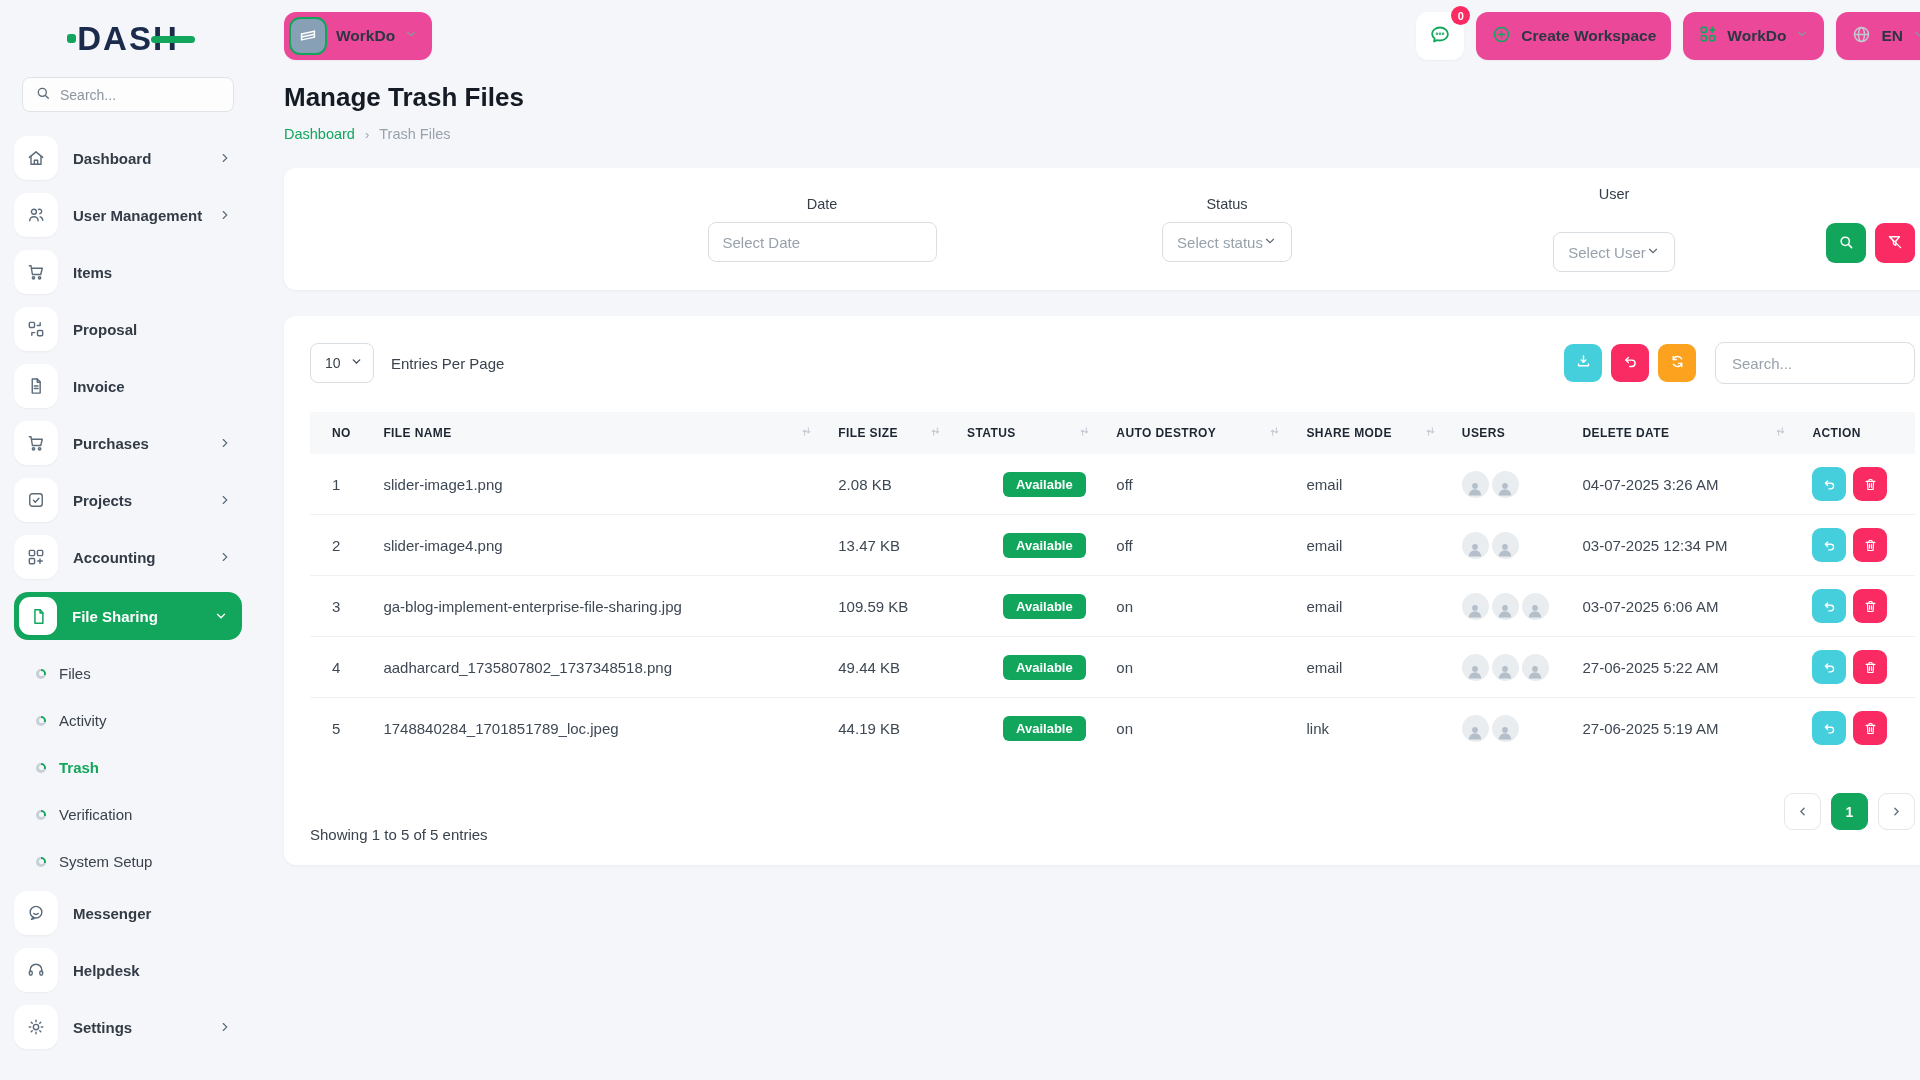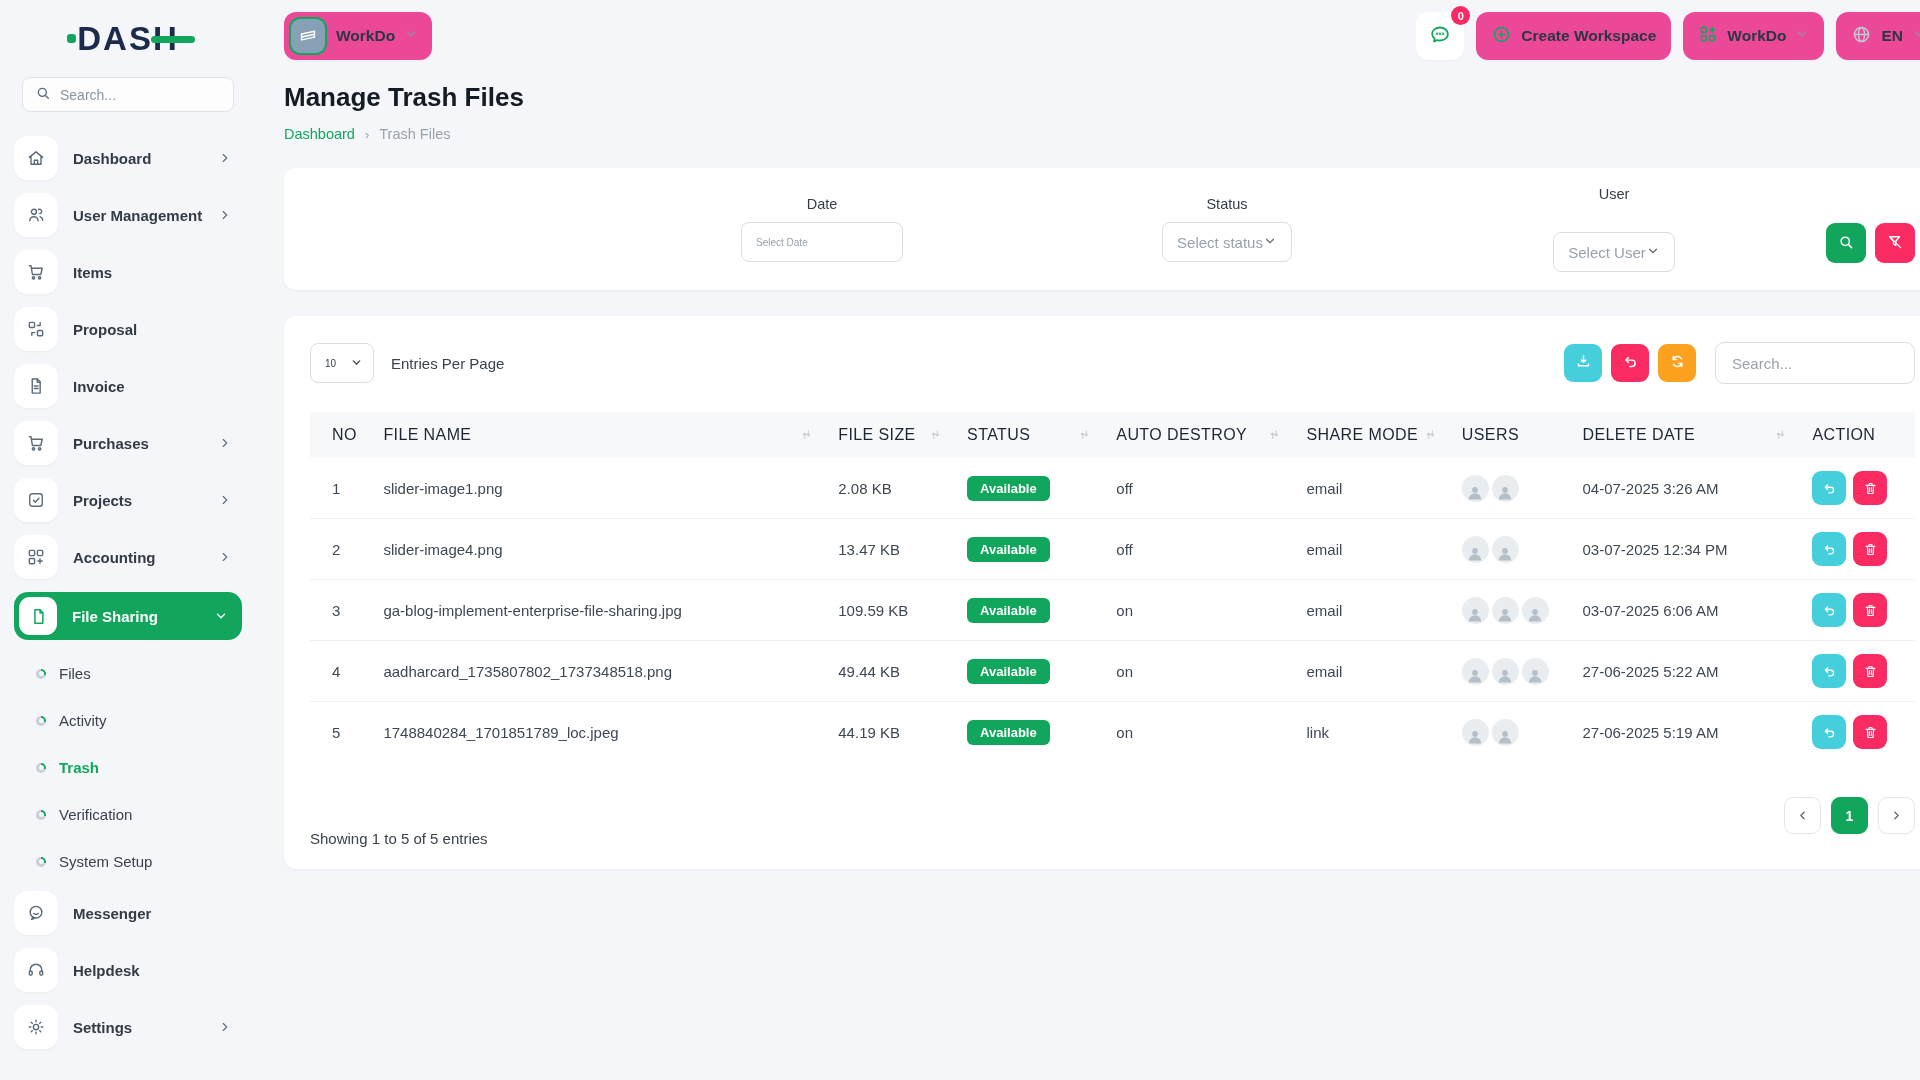--- a/index.html
+++ b/index.html
@@ -67,52 +67,52 @@
   .breadcrumb .crumb-sep { color:#9aa5af; font-size:13px; }
   .breadcrumb .crumb-current { color:#98a2ac; }
 
   .card { background:#fff; border-radius:12px; box-shadow:0 1px 3px rgba(25,35,50,.05); }
 
   
   .filter-card { margin-top:26px; height:122px; display:flex; align-items:center; padding:0 26px 0 352px; }
   .filter-group { display:flex; flex-direction:column;align-items:center; }
   .filter-group .f-label { font-size:14.5px; color:#333e49; margin-bottom:10px; }
   .f-input, .f-select { height:40px; border:1px solid #d9dee3; border-radius:8px; background:#fff; font-size:15px; color:#98a1ab; display:flex; align-items:center; padding:0 14px; }
-  .f-input input { border:none; outline:none; width:100%; font-size:10px; color:#404040; font-family:inherit; background:transparent; }
+  .f-input input { border:none; outline:none; width:100%; font-size:15px; color:#404040; font-family:inherit; background:transparent; }
   .f-input input::placeholder { color:#98a1ab; }
   .f-select { justify-content:space-between; cursor:pointer; }
   .fg-date { width:372px; margin-right:42px; }
   .fg-status { width:354px; margin-right:28px; }
   .fg-user { width:364px;gap:20px; }
   .filter-actions { display:flex; gap:9px; margin-left:30px; margin-top:28px; }
   .sq-btn { width:40px; height:40px; border:none; border-radius:9px; display:flex; align-items:center; justify-content:center; cursor:pointer; }
   .btn-green { background:var(--green); }
   .btn-pink { background:var(--pink); }
   .btn-teal { background:var(--teal); }
   .btn-orange { background:var(--orange); }
 
   
   .table-card { margin-top:26px; padding:26px 26px 22px; }
   .table-controls { display:flex; justify-content:space-between; align-items:center; margin-bottom:28px; }
   .epp { display:flex; align-items:center; gap:17px; }
-  .epp-select { width:64px; height:40px; border:1px solid #d9dee3; border-radius:8px; display:flex; align-items:center; justify-content:space-between; padding:0 10px 0 14px; font-size:10px; color:#39424d; cursor:pointer; }
+  .epp-select { width:64px; height:40px; border:1px solid #d9dee3; border-radius:8px; display:flex; align-items:center; justify-content:space-between; padding:0 10px 0 14px; font-size:14px; color:#39424d; cursor:pointer; }
   .epp-label { font-size:15px; color:#39424d; }
   .controls-right { display:flex; gap:9px; align-items:center; }
   .sq-btn-sm { width:38px; height:38px; border:none; border-radius:9px; display:flex; align-items:center; justify-content:center; cursor:pointer; }
   .table-search { width:200px; height:42px; border:1px solid #d9dee3; border-radius:9px; padding:0 16px; margin-left:10px; font-size:15px; color:#5b6672; outline:none; font-family:inherit; }
   .table-search::placeholder { color:#98a1ab; }
 
   table { width:100%; border-collapse:collapse; table-layout:fixed; }
   thead tr { background:#F7F8FA; }
-  th { text-align:left; font-size:16px; font-weight:400; letter-spacing:.4px; color:#1D2733; padding:14px 10px; text-transform:uppercase; }
+  th { text-align:left; font-size:12px; font-weight:700; letter-spacing:.4px; color:#1D2733; padding:14px 10px; text-transform:uppercase; }
   th .th-inner { display:flex; align-items:center; justify-content:space-between; padding-right:6px; }
   td { padding:13px 10px; font-size:15px; color:#3E4854; border-top:1px solid #eef1f3; }
   tbody tr:first-child td { border-top:none; }
   th:first-child, td:first-child { padding-left:22px; }
-  .badge { display:inline-block; background:var(--green); color:#fff; font-size:13px; font-weight:600; padding:5px 13px; border-radius:6px; }
+  .badge { display:inline-block; background:var(--green); color:#fff; font-size:13px; font-weight:600; padding:5px 13px; border-radius:6px;margin-left:36px; }
   .avatars { display:flex; gap:3px; }
   .avatar { width:27px; height:27px; border-radius:50%; background:#E9EDF0; display:flex; align-items:flex-end; justify-content:center; overflow:hidden; }
   .row-actions { display:flex; gap:7px; }
   .act-btn { width:34px; height:34px; border:none; border-radius:9px; display:flex; align-items:center; justify-content:center; cursor:pointer; }
 
   .table-footer { display:flex; justify-content:space-between; align-items:center; margin-top:22px; }
   .showing { font-size:15px; color:#39424d;margin-top:46px; }
   .pagination { display:flex; gap:10px; }
   .page-btn { width:37px; height:37px; border:1px solid #e3e7ea; background:#fff; border-radius:9px; display:flex; align-items:center; justify-content:center; color:#5b6b79; cursor:pointer; font-size:14px; }
   .page-btn.current { background:var(--green); border-color:var(--green); color:#fff; font-weight:700; }

